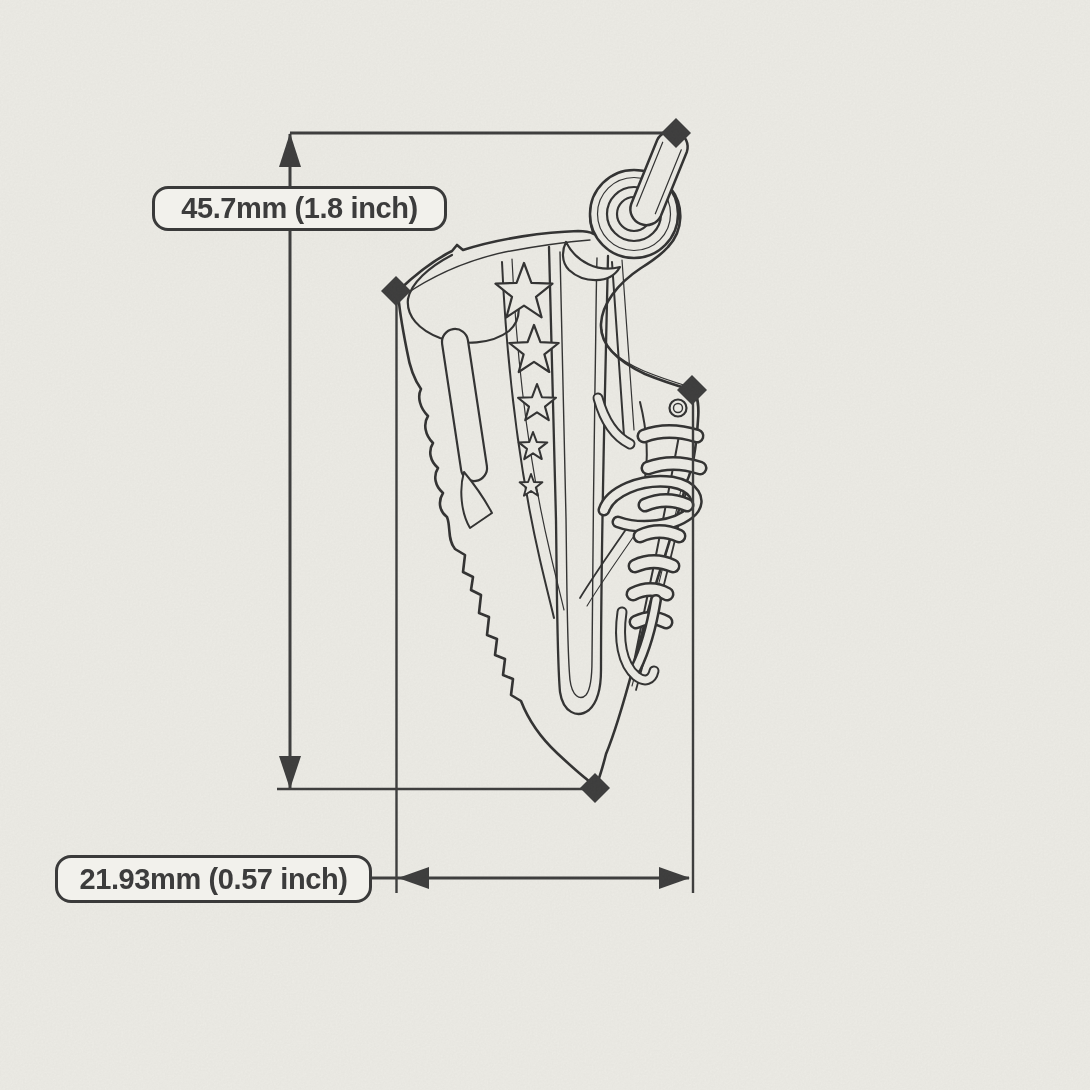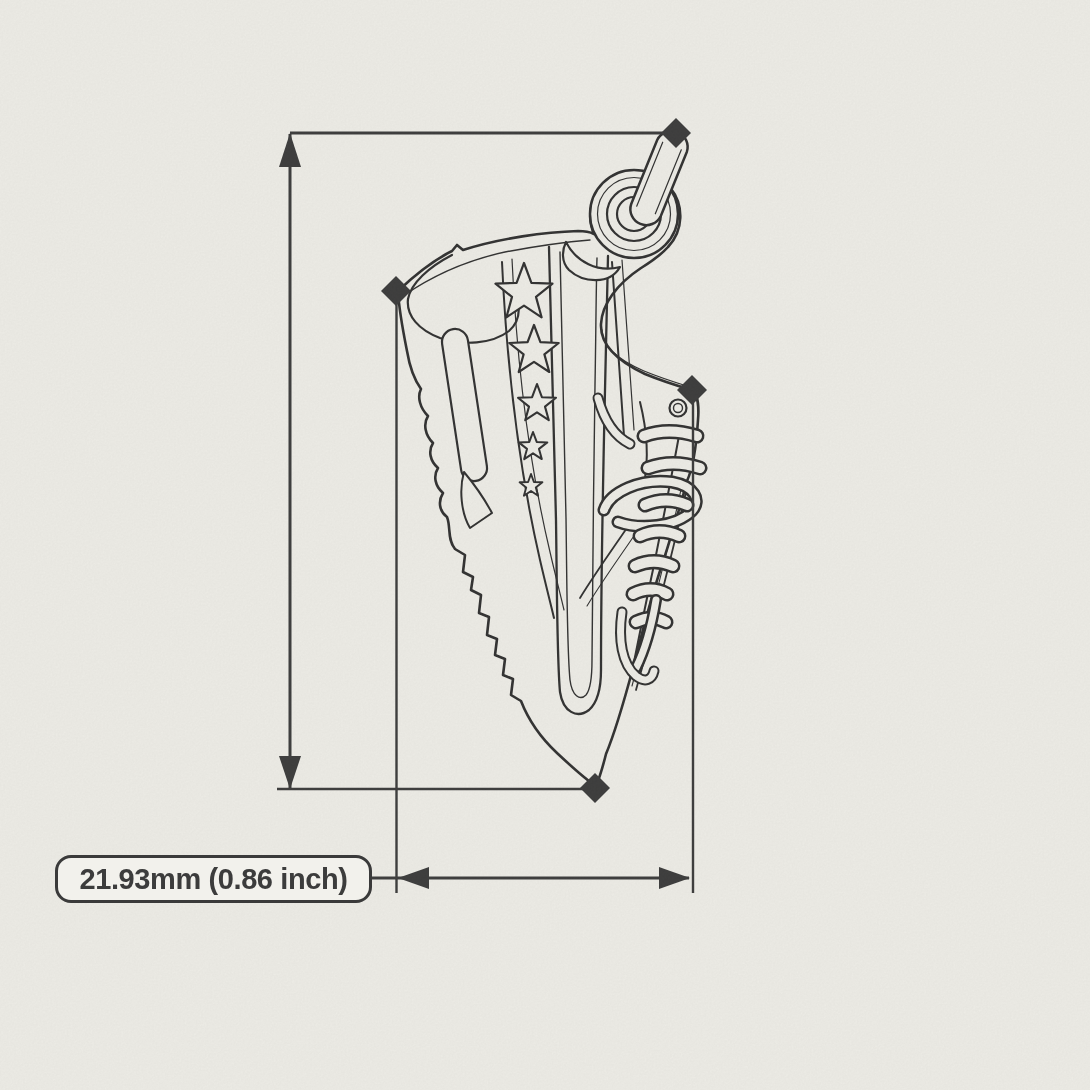--- a/index.html
+++ b/index.html
@@ -191,14 +191,15 @@
     <g>
       <polygon class="mk" points="676,118 691,133 676,148 661,133"></polygon>
       <polygon class="mk" points="396,276 411,291 396,306 381,291"></polygon>
       <polygon class="mk" points="692,375 707,390 692,405 677,390"></polygon>
       <polygon class="mk" points="595,773 610,788 595,803 580,788"></polygon>
     </g>
 
     <rect x="0" y="0" width="1090" height="1090" filter="url(#grainF)" opacity="0.07"></rect>
   </svg>
 
-  <div class="dim-label width">21.93mm (0.86 inch)</div>
+  <div class="dim-label height">45.7mm (1.8 inch)</div>
+  <div class="dim-label width">21.93mm (0.57 inch)</div>
 </div>
 
 </body></html>

